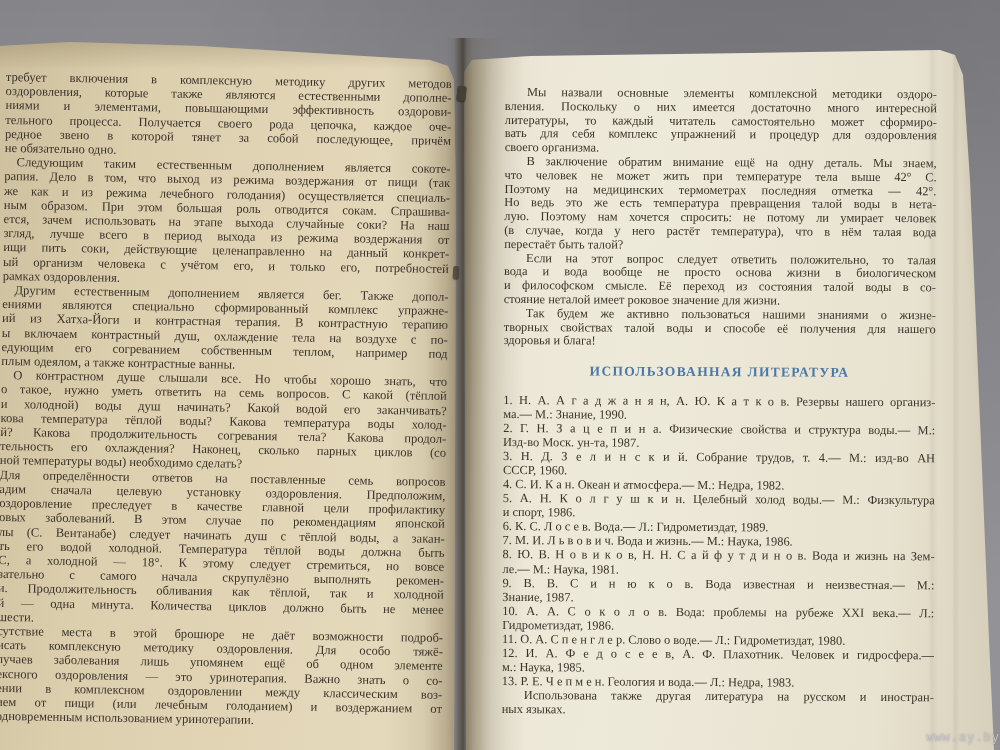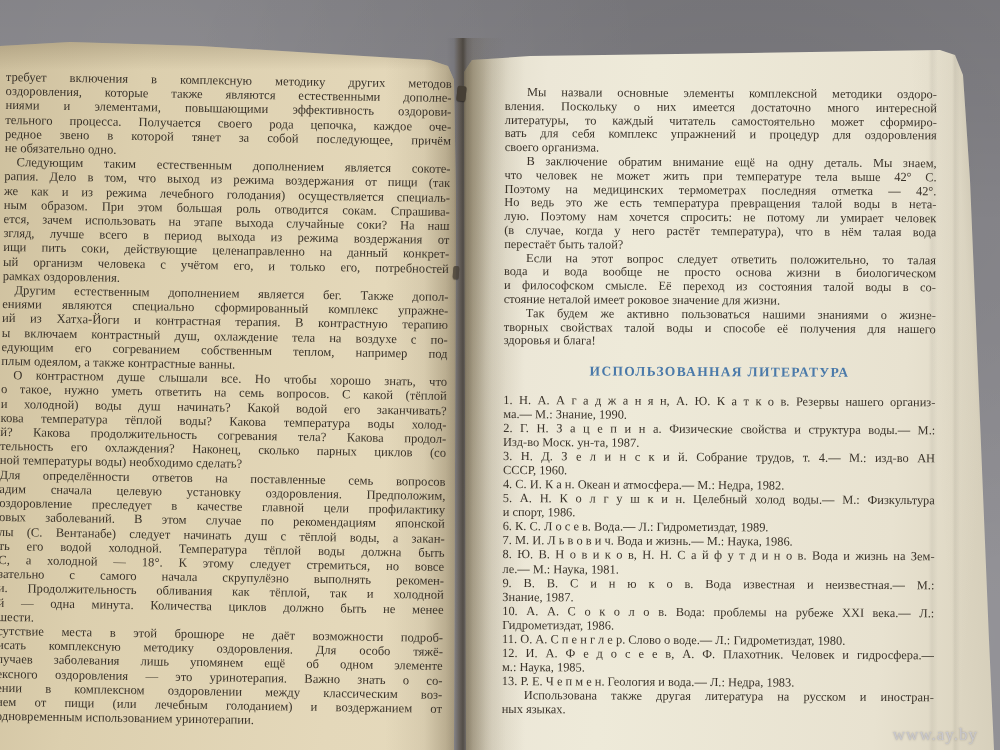--- a/index.html
+++ b/index.html
@@ -59,23 +59,23 @@
   .left-text .indent .line:first-child{text-indent:12px;}
   .right-text .indent .line:first-child{text-indent:22px;}
   .biblio{margin-top:0;line-height:14.05px;}
   .lit-heading{
     margin:16px 0 15px 0;
     text-align:center;
     font-size:13.5px;font-weight:bold;letter-spacing:1.3px;
     color:var(--heading,#4a79a9);
   }
   .watermark{
-    position:absolute;right:22px;bottom:5px;z-index:6;
-    font-family:Liberation Serif, serif;
-    font-size:17px;letter-spacing:1px;
+    position:absolute;right:0;bottom:5px;z-index:6;
+    font-family:Liberation Mono, monospace;
+    font-size:12px;letter-spacing:1px;
     color:var(--watermark,#c9c8cd);
     text-shadow:0 0 2px rgba(80,80,85,0.5);
   }
 </style>
 </head>
 <body>
 
 <div class="scene">
 
   <div class="page page-left">

